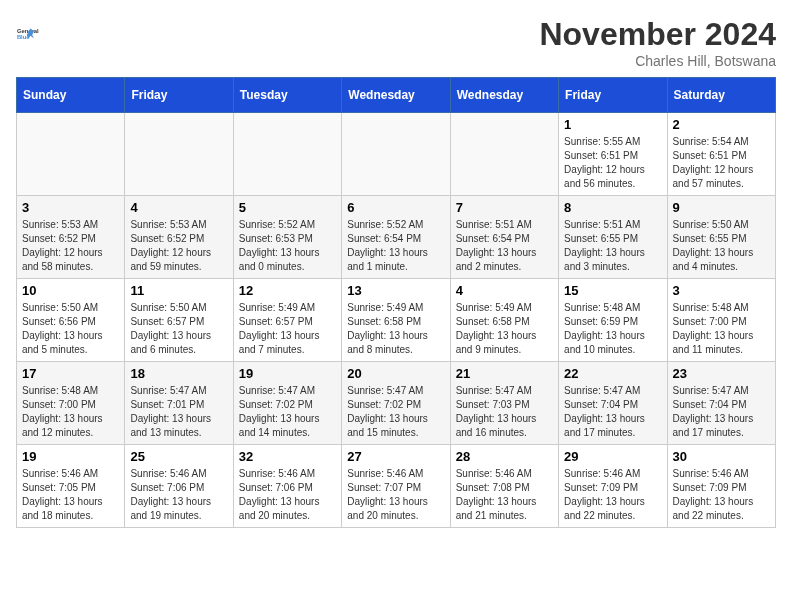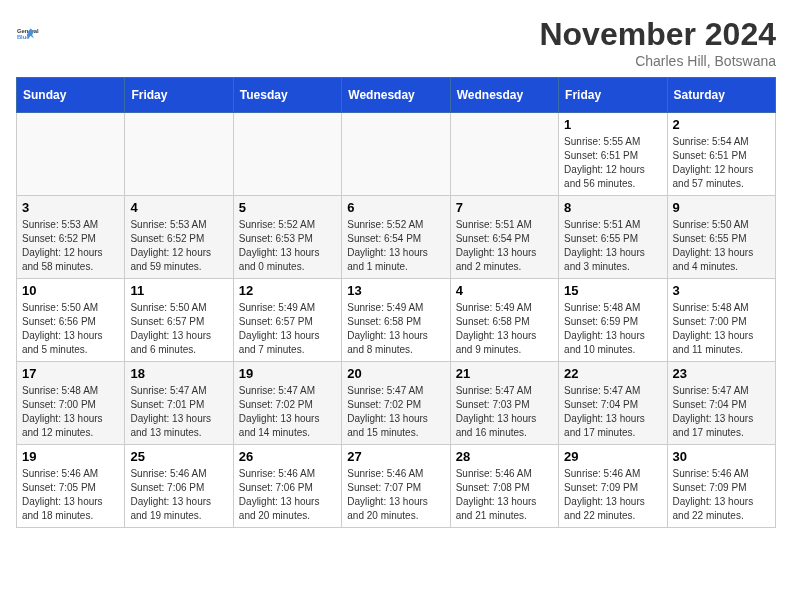--- a/index.html
+++ b/index.html
@@ -217,21 +217,21 @@
       <tr>
         <td>
           <span class="day-num">19</span>
           <div class="day-info">Sunrise: 5:46 AM<br>Sunset: 7:05 PM<br>Daylight: 13 hours<br>and 18 minutes.</div>
         </td>
         <td>
           <span class="day-num">25</span>
           <div class="day-info">Sunrise: 5:46 AM<br>Sunset: 7:06 PM<br>Daylight: 13 hours<br>and 19 minutes.</div>
         </td>
         <td>
-          <span class="day-num">26</span>
+          <span class="day-num">32</span>
           <div class="day-info">Sunrise: 5:46 AM<br>Sunset: 7:06 PM<br>Daylight: 13 hours<br>and 20 minutes.</div>
         </td>
         <td>
           <span class="day-num">27</span>
           <div class="day-info">Sunrise: 5:46 AM<br>Sunset: 7:07 PM<br>Daylight: 13 hours<br>and 20 minutes.</div>
         </td>
         <td>
           <span class="day-num">28</span>
           <div class="day-info">Sunrise: 5:46 AM<br>Sunset: 7:08 PM<br>Daylight: 13 hours<br>and 21 minutes.</div>
         </td>

